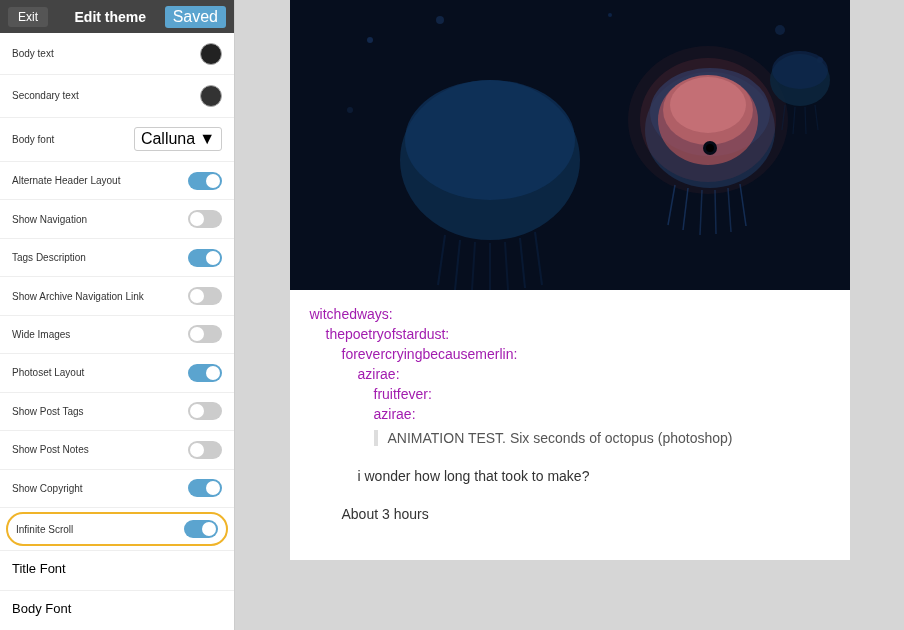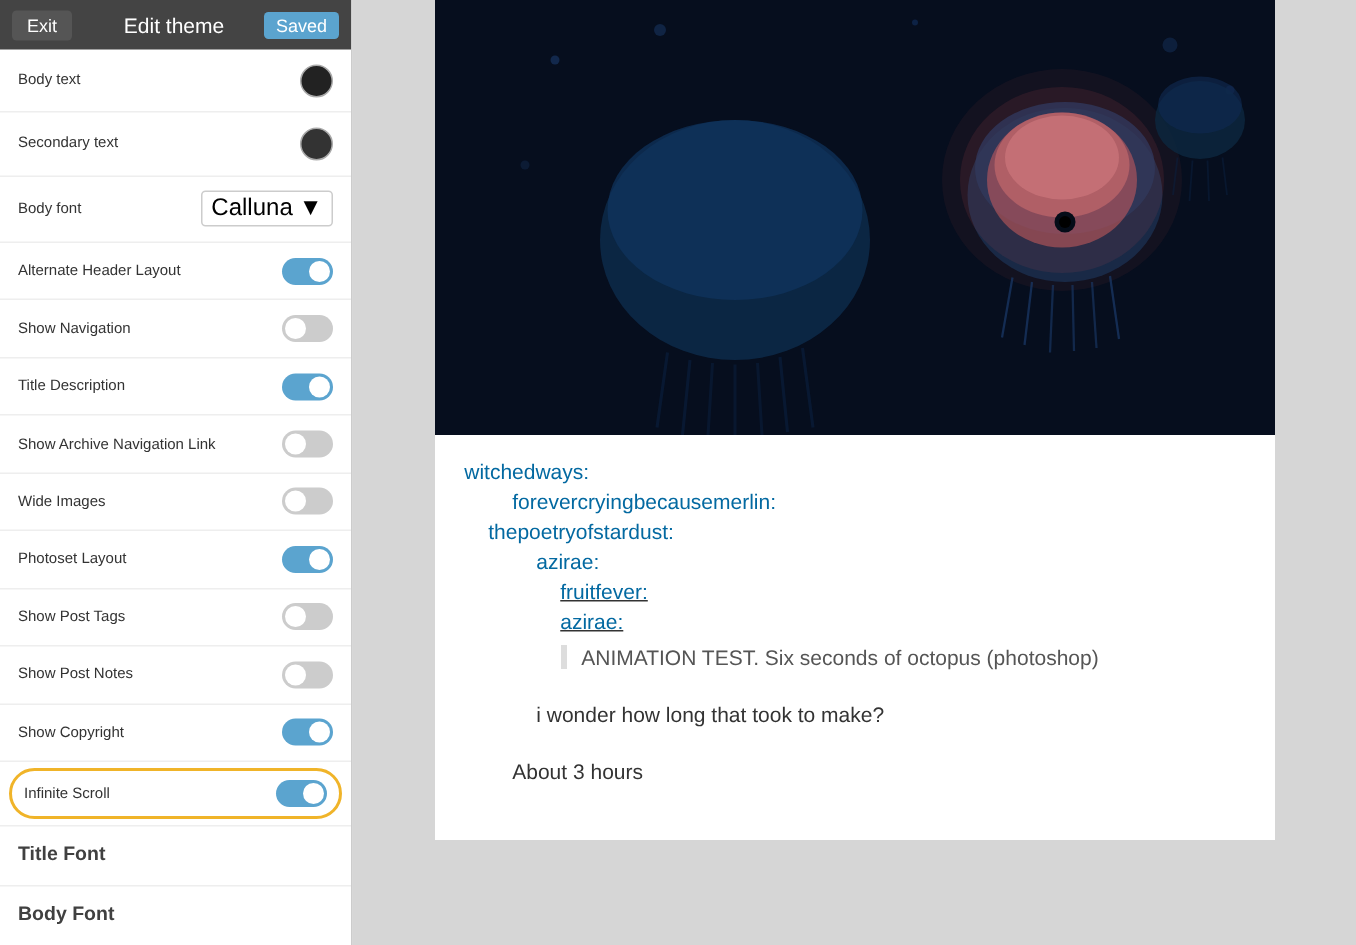--- a/index.html
+++ b/index.html
@@ -43,29 +43,29 @@
       padding: 3px 10px;
       font-size: 12px;
       cursor: pointer;
       margin-right: 8px;
     }
 
     #header-title {
       flex: 1;
       text-align: center;
       font-size: 14px;
-      font-weight: normal;
+      font-weight: bold;
     }
 
     #saved-badge {
       background: #5ba4cf;
       color: #fff;
       border-radius: 3px;
       padding: 2px 8px;
-      font-size: 12px;
+      font-size: 16px;
     }
 
     .sidebar-section {
       border-bottom: 1px solid #eee;
     }
 
     .sidebar-row {
       display: flex;
       align-items: center;
       justify-content: space-between;
@@ -143,22 +143,22 @@
       justify-content: space-between;
     }
 
     
     .font-section {
       padding: 10px 12px;
       border-top: 1px solid #eee;
     }
     .font-section-label {
       font-size: 13px;
-      color: #404040;
-      font-weight: bold;
+      color: #000000;
+      font-weight: normal;
       margin-bottom: 4px;
     }
 
     
     #main {
       flex: 1;
       background: #d6d6d6;
       overflow-y: auto;
       padding: 0;
     }
@@ -193,24 +193,24 @@
 
     .blog-line {
       font-size: 14px;
       color: #333;
       margin-bottom: 4px;
     }
 
     .indent-1 { padding-left: 16px; }
     .indent-2 { padding-left: 32px; }
     .indent-3 { padding-left: 48px; }
-    .indent-4 { padding-left: 64px; text-decoration: underline; }
+    .indent-4 { padding-left: 64px; }
 
     .blog-line a, .blog-name {
-      color: #0369a1;
+      color: #a21caf;
       text-decoration: none;
     }
 
     .quoted-text {
       border-left: 4px solid #ddd;
       padding-left: 10px;
       color: #555;
       font-size: 14px;
       margin: 8px 0 8px 64px;
     }
@@ -258,21 +258,21 @@
   </div>
 
   <div class="sidebar-row sidebar-section">
     <span class="sidebar-row-label">Show Navigation</span>
     <div class="toggle off">
       <div class="toggle-knob"></div>
     </div>
   </div>
 
   <div class="sidebar-row sidebar-section">
-    <span class="sidebar-row-label">Title Description</span>
+    <span class="sidebar-row-label">Tags Description</span>
     <div class="toggle on">
       <div class="toggle-knob"></div>
     </div>
   </div>
 
   <div class="sidebar-row sidebar-section">
     <span class="sidebar-row-label">Show Archive Navigation Link</span>
     <div class="toggle off">
       <div class="toggle-knob"></div>
     </div>
@@ -383,26 +383,26 @@
         <line x1="505" y1="107" x2="503" y2="134" stroke="#0a2040" stroke-width="1.2" opacity="0.5"></line>
         <line x1="515" y1="107" x2="516" y2="134" stroke="#0a2040" stroke-width="1.2" opacity="0.5"></line>
         <line x1="525" y1="105" x2="528" y2="130" stroke="#0a2040" stroke-width="1.2" opacity="0.5"></line>
       </svg>
     </div>
 
     <div id="blog-text">
       <div class="blog-line">
         <span class="blog-name">witchedways:</span>
       </div>
+      <div class="blog-line indent-1">
+        <span class="blog-name">thepoetryofstardust:</span>
+      </div>
       <div class="blog-line indent-2">
         <span class="blog-name">forevercryingbecausemerlin:</span>
       </div>
-      <div class="blog-line indent-1">
-        <span class="blog-name">thepoetryofstardust:</span>
-      </div>
       <div class="blog-line indent-3">
         <span class="blog-name">azirae:</span>
       </div>
       <div class="blog-line indent-4">
         <span class="blog-name">fruitfever:</span>
       </div>
       <div class="blog-line indent-4">
         <span class="blog-name">azirae:</span>
       </div>
       <div class="quoted-text">

